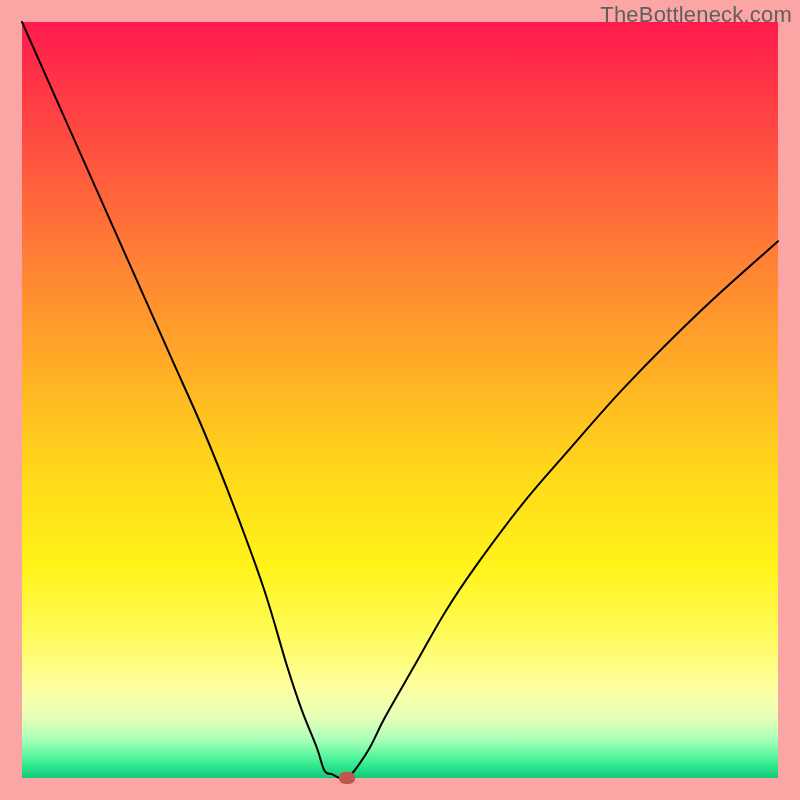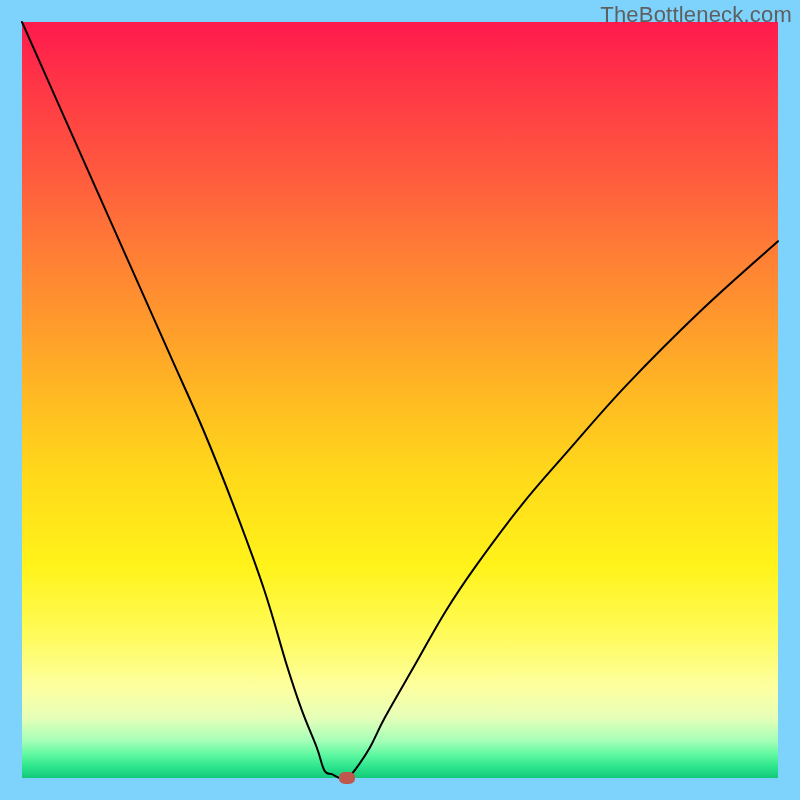--- a/index.html
+++ b/index.html
@@ -8,21 +8,21 @@
     width: 800px;
     height: 800px;
     overflow: hidden;
     background: #000;
     font-family: Arial, Helvetica, sans-serif;
   }
   .frame {
     position: relative;
     width: 800px;
     height: 800px;
-    background: #7dd3fc;
+    background: #fca5a5;
   }
   .plot-area {
     position: absolute;
     left: 22px;
     top: 22px;
     width: 756px;
     height: 756px;
     
     background: linear-gradient(
       to bottom,

